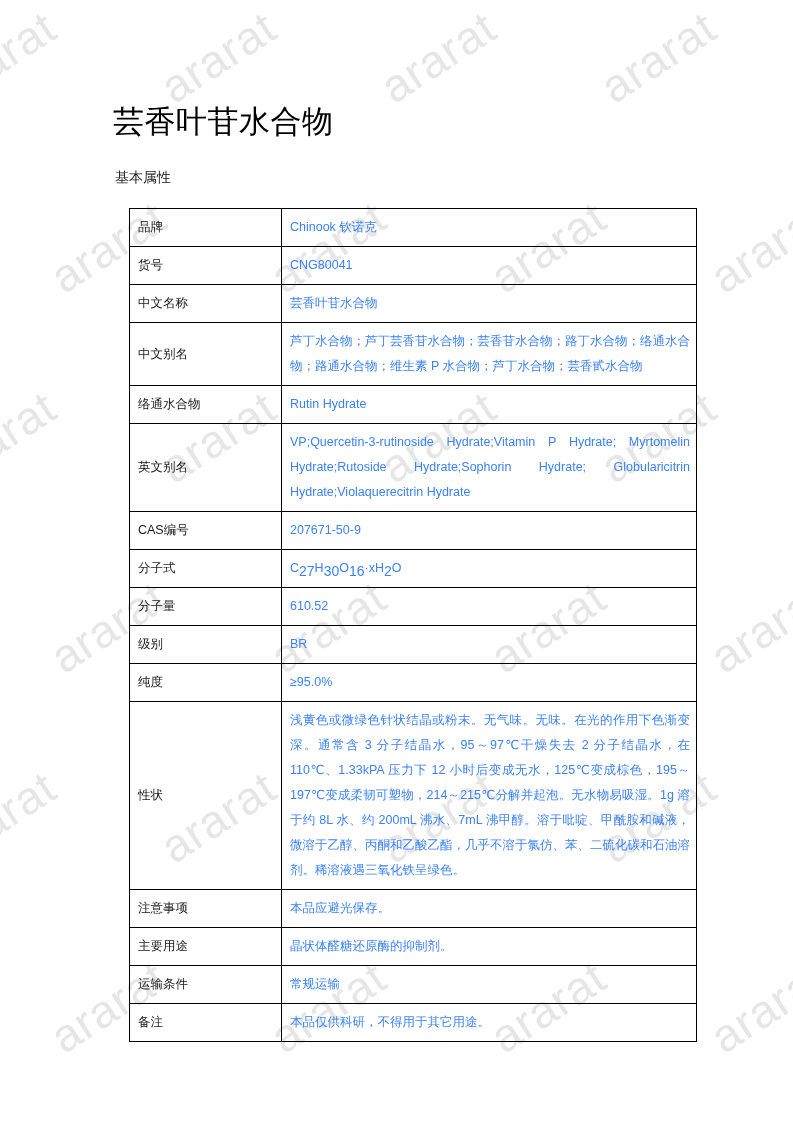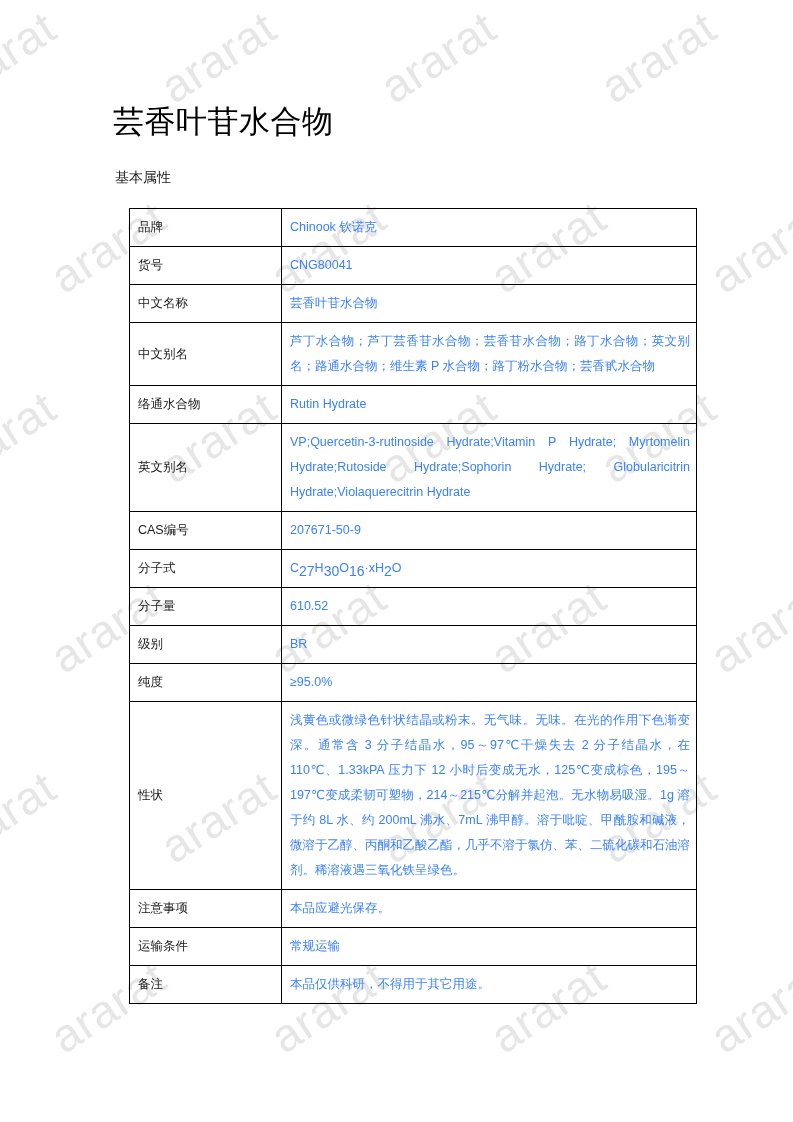--- a/index.html
+++ b/index.html
@@ -169,21 +169,21 @@
           </td>
           <td>
             <div class="cell-value">芸香叶苷水合物</div>
           </td>
         </tr>
         <tr>
           <td>
             <div class="cell-label">中文别名</div>
           </td>
           <td>
-            <div class="cell-value wide">芦丁水合物；芦丁芸香苷水合物；芸香苷水合物；路丁水合物；英文别名；路通水合物；维生素 P 水合物；路丁粉水合物；芸香甙水合物</div>
+            <div class="cell-value wide">芦丁水合物；芦丁芸香苷水合物；芸香苷水合物；路丁水合物；络通水合物；路通水合物；维生素 P 水合物；芦丁水合物；芸香甙水合物</div>
           </td>
         </tr>
         <tr>
           <td>
             <div class="cell-label">络通水合物</div>
           </td>
           <td>
             <div class="cell-value">Rutin Hydrate</div>
           </td>
         </tr>
@@ -242,20 +242,28 @@
           <td>
             <div class="cell-value wide">浅黄色或微绿色针状结晶或粉末。无气味。无味。在光的作用下色渐变深。通常含 3 分子结晶水，95～97℃干燥失去 2 分子结晶水，在 110℃、1.33kPA 压力下 12 小时后变成无水，125℃变成棕色，195～197℃变成柔韧可塑物，214～215℃分解并起泡。无水物易吸湿。1g 溶于约 8L 水、约 200mL 沸水、7mL 沸甲醇。溶于吡啶、甲酰胺和碱液，微溶于乙醇、丙酮和乙酸乙酯，几乎不溶于氯仿、苯、二硫化碳和石油溶剂。稀溶液遇三氧化铁呈绿色。</div>
           </td>
         </tr>
         <tr>
           <td>
             <div class="cell-label">注意事项</div>
           </td>
           <td>
             <div class="cell-value">本品应避光保存。</div>
+          </td>
+        </tr>
+        <tr>
+          <td>
+            <div class="cell-label">主要用途</div>
+          </td>
+          <td>
+            <div class="cell-value">晶状体醛糖还原酶的抑制剂。</div>
           </td>
         </tr>
         <tr>
           <td>
             <div class="cell-label">运输条件</div>
           </td>
           <td>
             <div class="cell-value">常规运输</div>
           </td>
         </tr>

